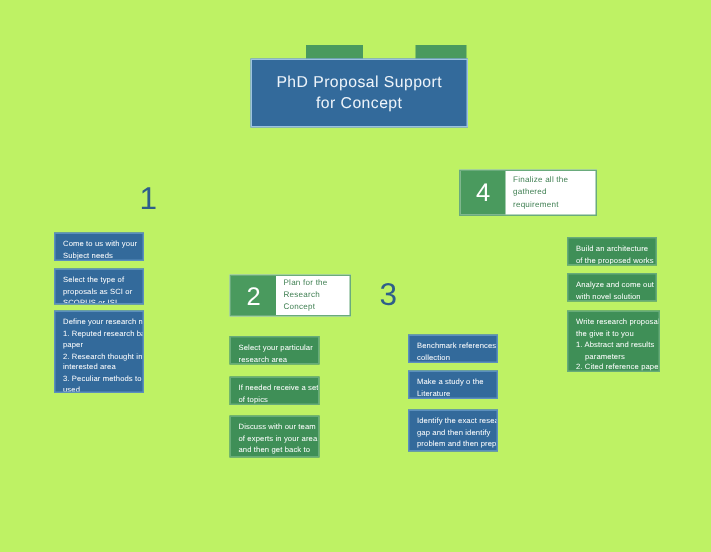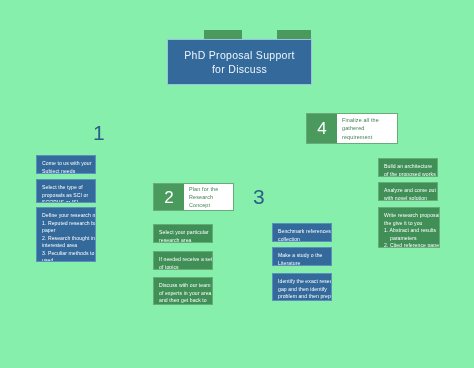--- a/index.html
+++ b/index.html
@@ -11,21 +11,21 @@
     font-family: "Liberation Sans", sans-serif;
     width: 474px;
     height: 368px;
     position: relative;
     overflow: hidden;
   }
   #canvas {
     position: relative;
     width: 474px;
     height: 368px;
-    background: #86efac;
+    background: #bef264;
   }
   
   .title-tab {
     position: absolute;
     background: #4a9a5e;
     top: 30px;
     height: 10px;
   }
   .title-tab.t1 { left: 204px; width: 38px; }
   .title-tab.t2 { left: 277px; width: 34px; }
@@ -111,21 +111,21 @@
 </head>
 <body>
 
 <div id="canvas">
 
   <div class="title-tab t1"></div>
   <div class="title-tab t2"></div>
   <div class="title-box">
     <div>
       <span>PhD Proposal Support</span><br>
-      <span>for Discuss</span>
+      <span>for Concept</span>
     </div>
   </div>
 
   <div class="step-numeral" style="left:93px; top:122px;">1</div>
   <div class="step-numeral" style="left:253px; top:186px;">3</div>
 
   <div class="cap" style="left:306px; top:113px; width:92px; height:31px;">
     <div class="cap-num">4</div>
     <div class="cap-text">
       <div>

